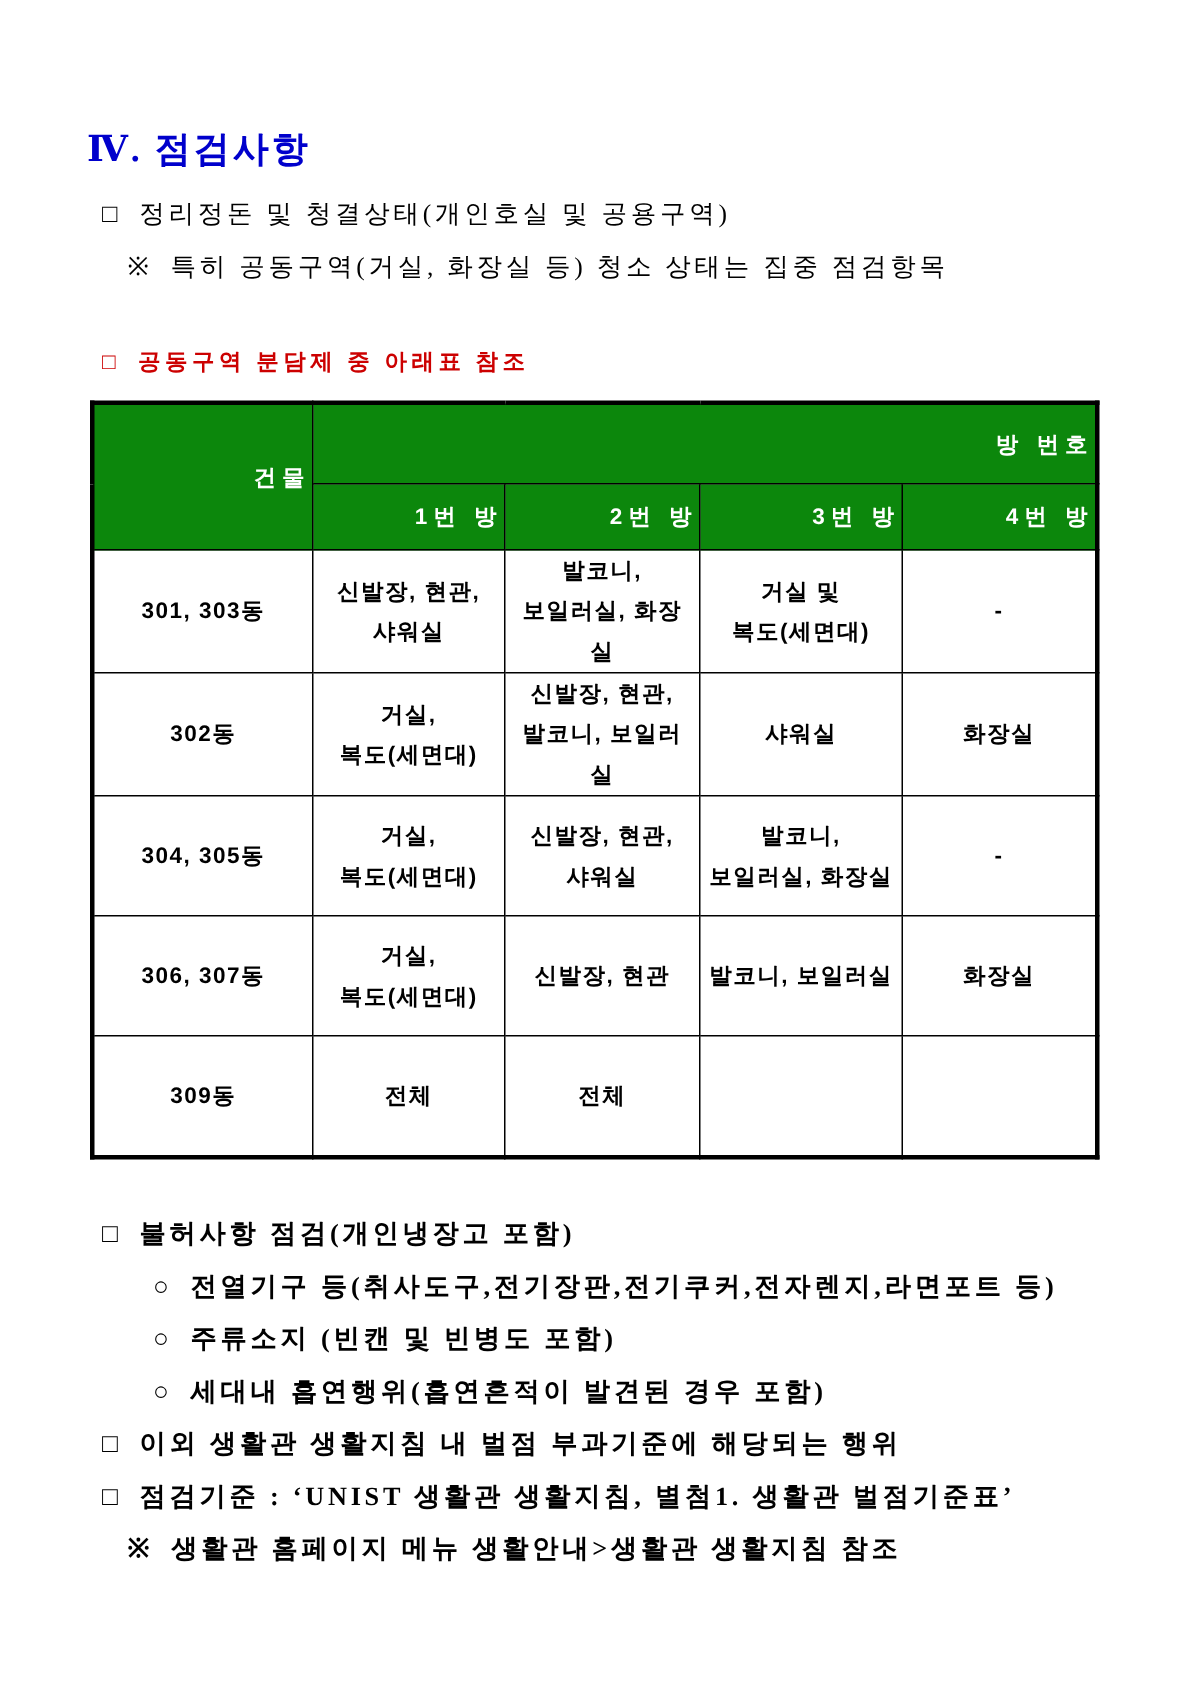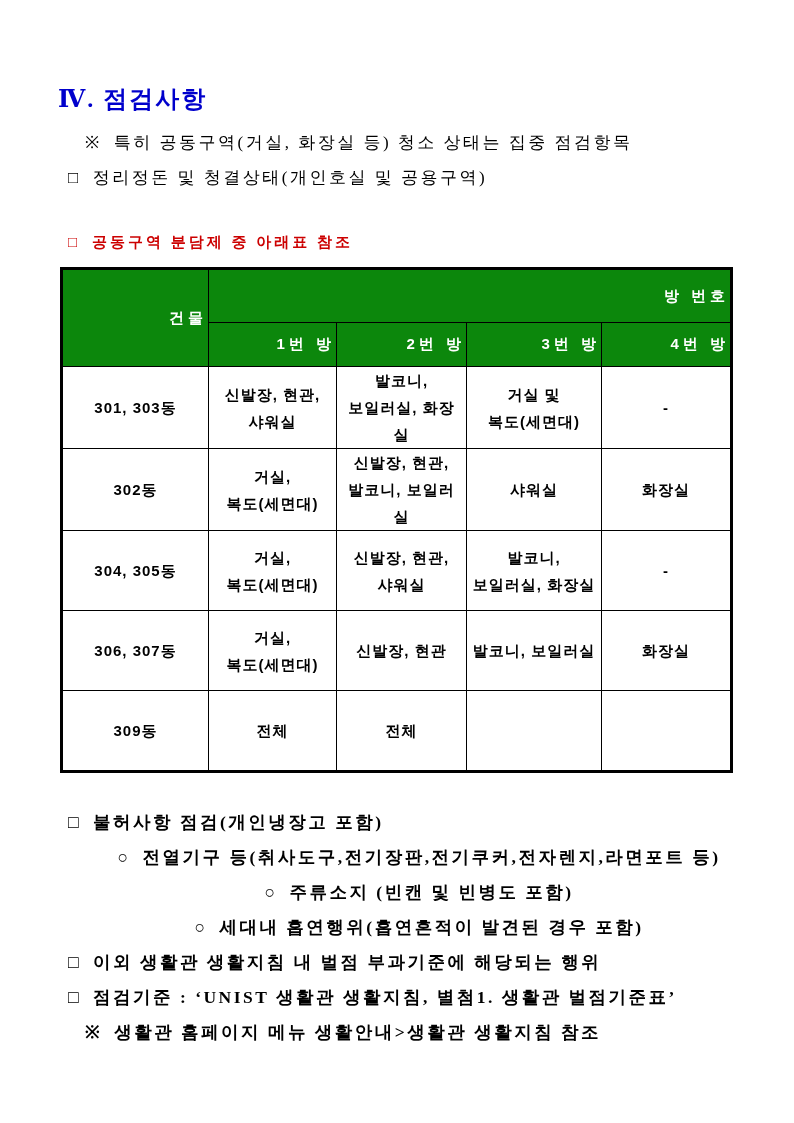--- a/index.html
+++ b/index.html
@@ -31,21 +31,21 @@
     line-height: 24px;
     margin: 0 0 11px 0;
     white-space: nowrap;
   }
   .line .bullet {
     display: inline-block;
     margin-right: 12px;
   }
   .indent-0 { padding-left: 10px; }
   .indent-1 { padding-left: 27px; }
-  .indent-2 { padding-left: 44px; text-align: center; }
+  .indent-2 { padding-left: 44px; }
   .red-heading {
     color: #CC0000;
     font-weight: bold;
     font-size: 15px;
     letter-spacing: 3px;
     margin-top: 40px;
     margin-bottom: 0;
   }
   table.assign-table {
     border-collapse: collapse;
@@ -94,25 +94,25 @@
     font-weight: bold;
   }
 </style>
 </head>
 <body>
 
 <div class="page">
 
   <h1 class="doc-title">Ⅳ. 점검사항</h1>
 
+  <div class="line indent-0">
+    <span class="bullet">□</span><span>정리정돈 및 청결상태(개인호실 및 공용구역)</span>
+  </div>
   <div class="line indent-1">
     <span class="bullet">※</span><span>특히 공동구역(거실, 화장실 등) 청소 상태는 집중 점검항목</span>
-  </div>
-  <div class="line indent-0">
-    <span class="bullet">□</span><span>정리정돈 및 청결상태(개인호실 및 공용구역)</span>
   </div>
 
   <div class="line red-heading indent-0">
     <span class="bullet">□</span><span>공동구역 분담제 중 아래표 참조</span>
   </div>
 
   <table class="assign-table">
     <colgroup>
       <col class="c0">
         <col class="c1">

